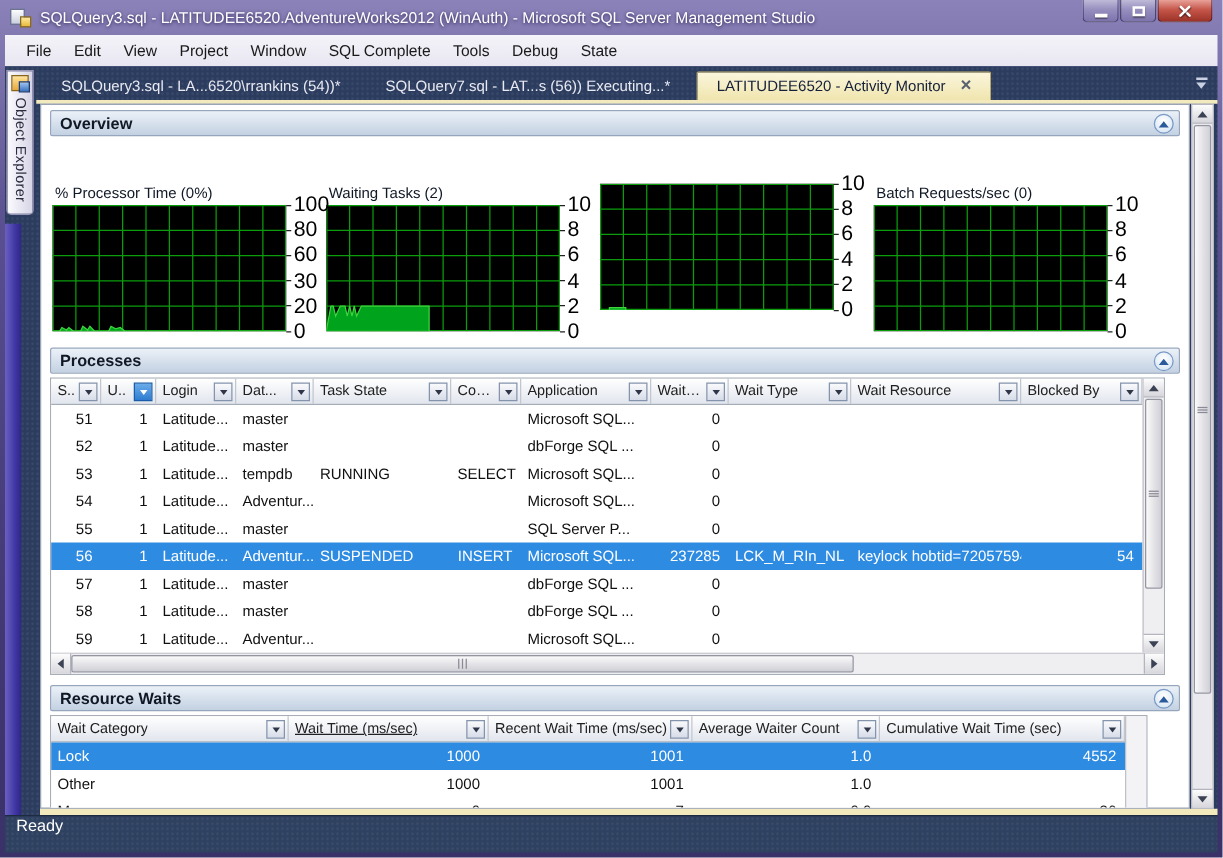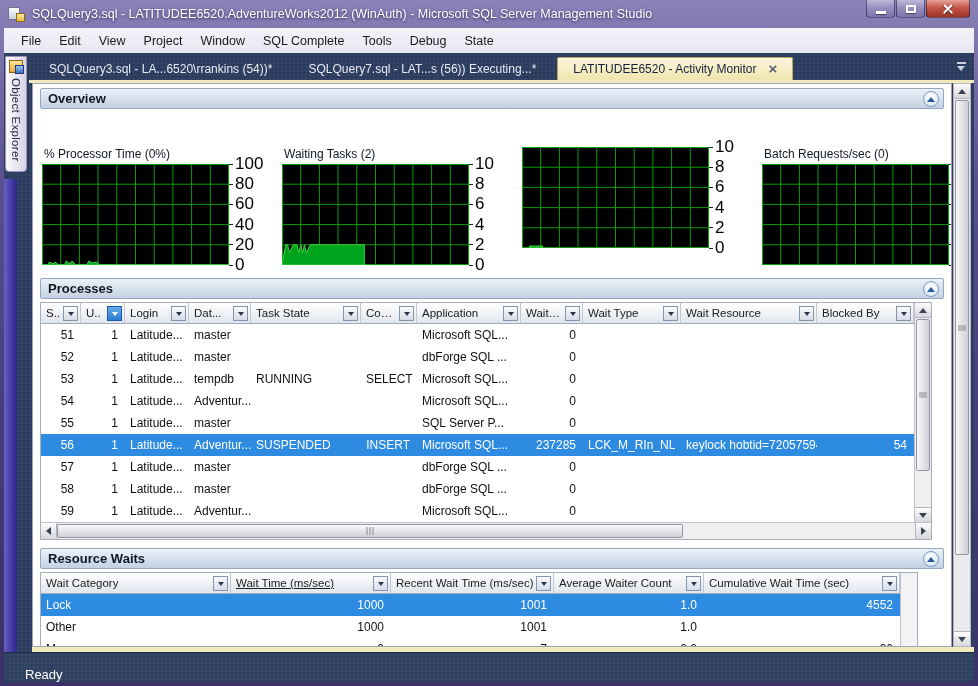--- a/index.html
+++ b/index.html
@@ -62,21 +62,21 @@
   .sb-thumb { position:absolute; left:1px; right:1px; background:linear-gradient(to right,#fafafa,#cfcfd6); border:1px solid #9595a2; border-radius:2px; }
   .grip-v { position:absolute; top:50%; left:50%; transform:translate(-50%,-50%); }
   .grip-v i { display:block; width:8px; height:1px; background:#8a8a96; margin:1px 0; }
   .grip-h { position:absolute; top:50%; left:50%; transform:translate(-50%,-50%); display:flex; }
   .grip-h i { display:block; width:1px; height:8px; background:#8a8a96; margin:0 1px; }
   
   .section-hdr { height:21px; background:linear-gradient(#ebf1f8,#c3d1e2); border:1px solid #96a6bc; border-radius:2px; display:flex; align-items:center; padding:0 7px; font-weight:bold; font-size:13px; color:#101826; position:relative; margin-bottom:3px; }
   .collapse-btn { position:absolute; right:4px; top:2px; width:16px; height:16px; border-radius:50%; background:radial-gradient(circle at 50% 35%,#ffffff,#d2e2f2); border:1px solid #7a9ac6; display:flex; align-items:center; justify-content:center; }
   .collapse-btn .arr { width:0; height:0; border-left:4px solid transparent; border-right:4px solid transparent; border-bottom:5px solid #2a5a9c; }
   
-  .charts-row { display:flex; gap:27px; padding:6px 0 13px 2px;margin-top:32px; }
+  .charts-row { display:flex; gap:6px; padding:6px 0 13px 2px;margin-top:32px; }
   .chart-title { font-size:12px; color:#101826; margin:0 0 2px 2px; height:15px; white-space:nowrap; }
   .plot-wrap { display:flex; }
   svg.plot { width:187px; height:101px; background:#000; display:block; flex:none; }
   .yaxis { width:26px; position:relative; height:101px; flex:none; }
   .ytick { position:absolute; left:0; transform:translateY(-50%); font-size:17px; color:#000; display:flex; align-items:center; white-space:nowrap; }
   .ytick .tl { display:inline-block; width:4px; height:1px; background:#222; margin-right:2px; }
   
   .grid { border:1px solid #a8aeb8; background:#fff; }
   .grid-top { display:flex; }
   .grid-hdr { display:flex; height:21px; background:linear-gradient(#ffffff,#e1e5ed); border-bottom:1px solid #a4acb8; }
@@ -93,21 +93,21 @@
   .grid-vscroll { width:17px; background:#efeff2; border-left:1px solid #c0c0c8; position:relative; flex:none; }
   .grid-vscroll.empty { background:#f3f3f5; }
   .grid-hscroll { height:17px; display:flex; background:#efeff2; border-top:1px solid #c0c0c8; }
   .hs-btn { width:16px; flex:none; display:flex; align-items:center; justify-content:center; background:linear-gradient(#fdfdfd,#d6d6dc); border-right:1px solid #b4b4be; }
   .hs-btn.right { border-right:none; border-left:1px solid #b4b4be; }
   .hs-track { flex:1; position:relative; }
   .hs-thumb { position:absolute; top:1px; bottom:1px; left:0; width:73%; background:linear-gradient(#fafafa,#cfcfd6); border:1px solid #9595a2; border-radius:2px; }
   .section { margin-top:0; }
   .mt8 { margin-top:8px; }
   
-  .statusbar { position:absolute; left:4px; right:4px; bottom:4px; height:30px; background-color:#2f4160; background-image:radial-gradient(rgba(255,255,255,.05) 1px, transparent 1.2px); background-size:4px 4px; color:#fff; font-size:13px; display:flex; align-items:flex-end; padding-left:21px; border-top:1px solid #1c2a42; }
+  .statusbar { position:absolute; left:4px; right:4px; bottom:4px; height:30px; background-color:#2f4160; background-image:radial-gradient(rgba(255,255,255,.05) 1px, transparent 1.2px); background-size:4px 4px; color:#fff; font-size:13px; display:flex; align-items:flex-start; padding-left:9px; border-top:1px solid #1c2a42; }
 </style>
 </head>
 <body>
 
 <div class="titlebar">
   <div class="app-icon">
       <div class="p1"></div>
       <div class="p2"></div>
     </div>
   <div class="title-text">SQLQuery3.sql - LATITUDEE6520.AdventureWorks2012 (WinAuth) - Microsoft SQL Server Management Studio</div>
@@ -203,21 +203,21 @@
                   <div class="ytick" style="top: 20%;">
                     <span class="tl"></span>
                     <span>80</span>
                   </div>
                   <div class="ytick" style="top: 40%;">
                     <span class="tl"></span>
                     <span>60</span>
                   </div>
                   <div class="ytick" style="top: 60%;">
                     <span class="tl"></span>
-                    <span>40</span>
+                    <span>30</span>
                   </div>
                   <div class="ytick" style="top: 80%;">
                     <span class="tl"></span>
                     <span>20</span>
                   </div>
                   <div class="ytick" style="top: 100%;">
                     <span class="tl"></span>
                     <span>0</span>
                   </div>
                 </div>

